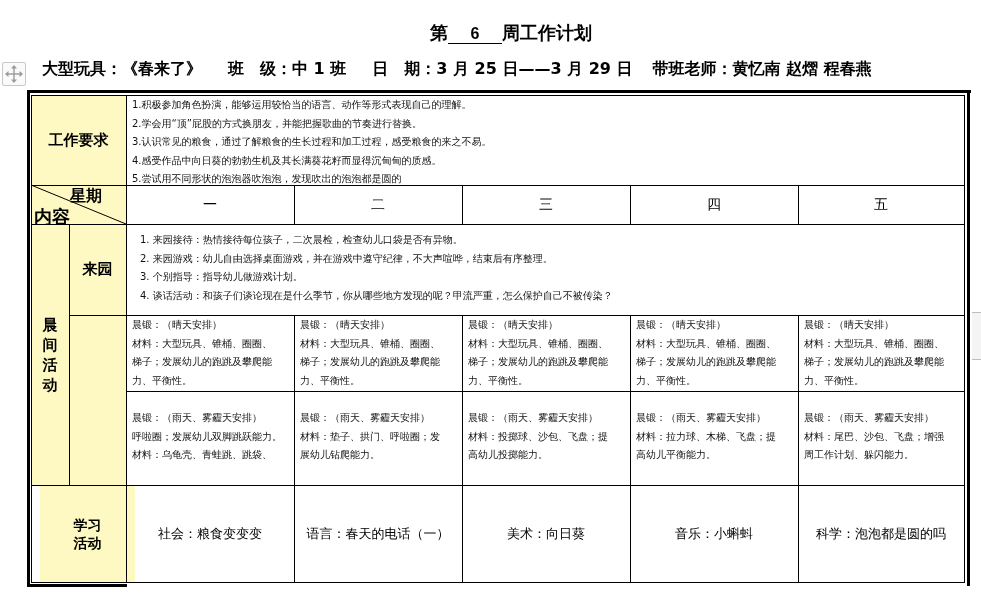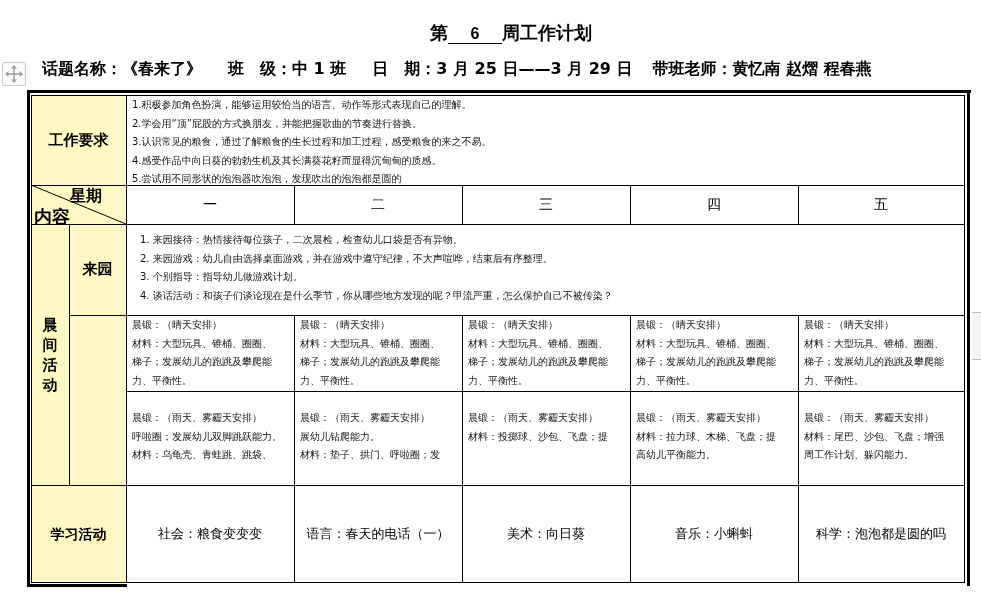--- a/index.html
+++ b/index.html
@@ -39,21 +39,21 @@
     <g fill="#9a9a9a">
       <polygon points="11,2 8,5.5 14,5.5"></polygon>
         <polygon points="11,20 8,16.5 14,16.5"></polygon>
       <polygon points="2,11 5.5,8 5.5,14"></polygon>
         <polygon points="20,11 16.5,8 16.5,14"></polygon>
     </g>
   </svg>
 </div>
 
 <div class="abs infoline">
-  <span>话题名称：</span><span>《春来了》</span><span style="display:inline-block;width:26px"></span><span>班　级：</span><span>中 1 班</span><span style="display:inline-block;width:26px"></span><span>日　期：</span><span>3 月 25 日——3 月 29 日</span><span style="display:inline-block;width:20px"></span><span>带班老师：</span><span>黄忆南  赵熠  程春燕</span>
+  <span>大型玩具：</span><span>《春来了》</span><span style="display:inline-block;width:26px"></span><span>班　级：</span><span>中 1 班</span><span style="display:inline-block;width:26px"></span><span>日　期：</span><span>3 月 25 日——3 月 29 日</span><span style="display:inline-block;width:20px"></span><span>带班老师：</span><span>黄忆南  赵熠  程春燕</span>
 </div>
 
 <div>
 
   <div class="cell gray label" style="left:31px;top:95px;width:95px;height:90px;">工作要求</div>
   <div class="cell" style="left:126px;top:95px;width:838px;height:90px;padding:1px 0 0 6px;">
     <div class="txt">1.积极参加角色扮演，能够运用较恰当的语言、动作等形式表现自己的理解。</div>
     <div class="txt">2.学会用“顶”屁股的方式换朋友，并能把握歌曲的节奏进行替换。</div>
     <div class="txt">3.认识常见的粮食，通过了解粮食的生长过程和加工过程，感受粮食的来之不易。</div>
     <div class="txt">4.感受作品中向日葵的勃勃生机及其长满葵花籽而显得沉甸甸的质感。</div>
@@ -120,39 +120,40 @@
     <div class="txt">力、平衡性。</div>
   </div>
 
   <div class="cell" style="left:126px;top:391px;width:168px;height:94px;padding:18px 0 0 6px;">
     <div class="txt">晨锻：（雨天、雾霾天安排）</div>
     <div class="txt">呼啦圈；发展幼儿双脚跳跃能力。</div>
     <div class="txt">材料：乌龟壳、青蛙跳、跳袋、</div>
   </div>
   <div class="cell" style="left:294px;top:391px;width:168px;height:94px;padding:18px 0 0 6px;">
     <div class="txt">晨锻：（雨天、雾霾天安排）</div>
+    <div class="txt">材料：垫子、拱门、呼啦圈；发</div>
     <div class="txt">展幼儿钻爬能力。</div>
-    <div class="txt">材料：垫子、拱门、呼啦圈；发</div>
   </div>
   <div class="cell" style="left:462px;top:391px;width:168px;height:94px;padding:18px 0 0 6px;">
     <div class="txt">晨锻：（雨天、雾霾天安排）</div>
     <div class="txt">材料：投掷球、沙包、飞盘；提</div>
+    <div class="txt">高幼儿投掷能力。</div>
   </div>
   <div class="cell" style="left:630px;top:391px;width:168px;height:94px;padding:18px 0 0 6px;">
     <div class="txt">晨锻：（雨天、雾霾天安排）</div>
     <div class="txt">材料：拉力球、木梯、飞盘；提</div>
     <div class="txt">高幼儿平衡能力。</div>
   </div>
   <div class="cell" style="left:798px;top:391px;width:166px;height:94px;padding:18px 0 0 6px;">
     <div class="txt">晨锻：（雨天、雾霾天安排）</div>
     <div class="txt">材料：尾巴、沙包、飞盘；增强</div>
     <div class="txt">周工作计划、躲闪能力。</div>
   </div>
 
-  <div class="cell gray" style="left:31px;top:485px;width:95px;height:97px;display:flex;flex-direction:row;align-items:center;justify-content:center;font-weight:bold;font-size:14px;line-height:18px;">
+  <div class="cell gray" style="left:40px;top:485px;width:95px;height:97px;display:flex;flex-direction:column;align-items:center;justify-content:center;font-weight:bold;font-size:14px;line-height:18px;">
     <span>学习</span>
     <span>活动</span>
   </div>
   <div class="cell study" style="left:126px;top:485px;width:168px;height:97px;">社会：粮食变变变</div>
   <div class="cell study" style="left:294px;top:485px;width:168px;height:97px;">语言：春天的电话（一）</div>
   <div class="cell study" style="left:462px;top:485px;width:168px;height:97px;">美术：向日葵</div>
   <div class="cell study" style="left:630px;top:485px;width:168px;height:97px;">音乐：小蝌蚪</div>
   <div class="cell study" style="left:798px;top:485px;width:166px;height:97px;">科学：泡泡都是圆的吗</div>
 
   <div class="line" style="left:27px;top:90px;width:944px;height:3px;"></div>

